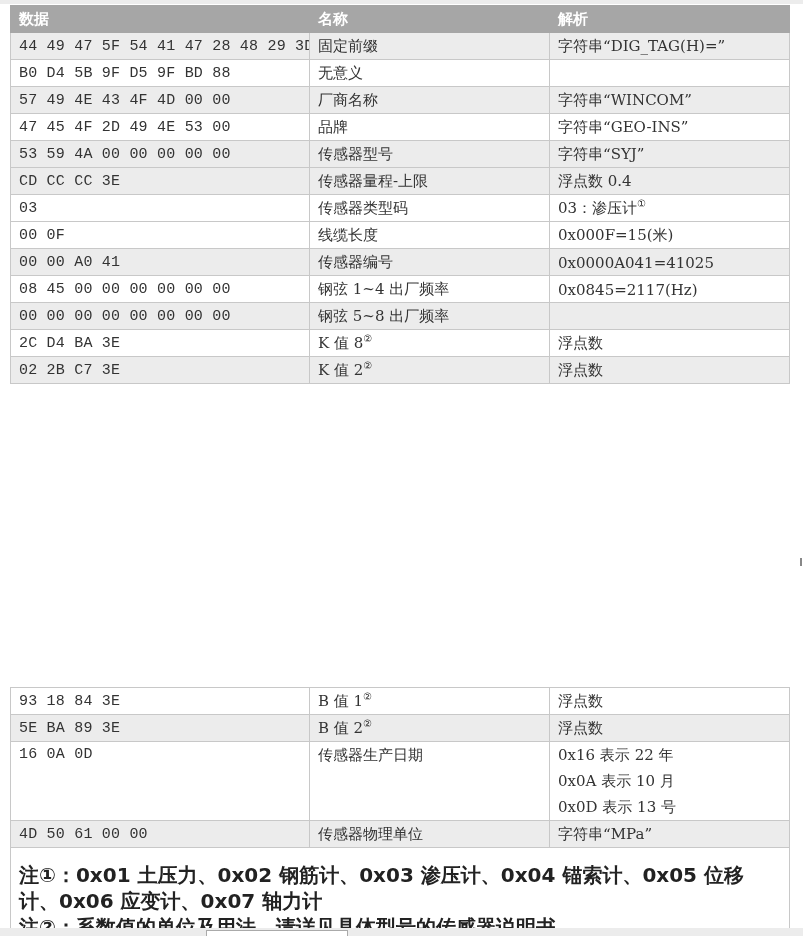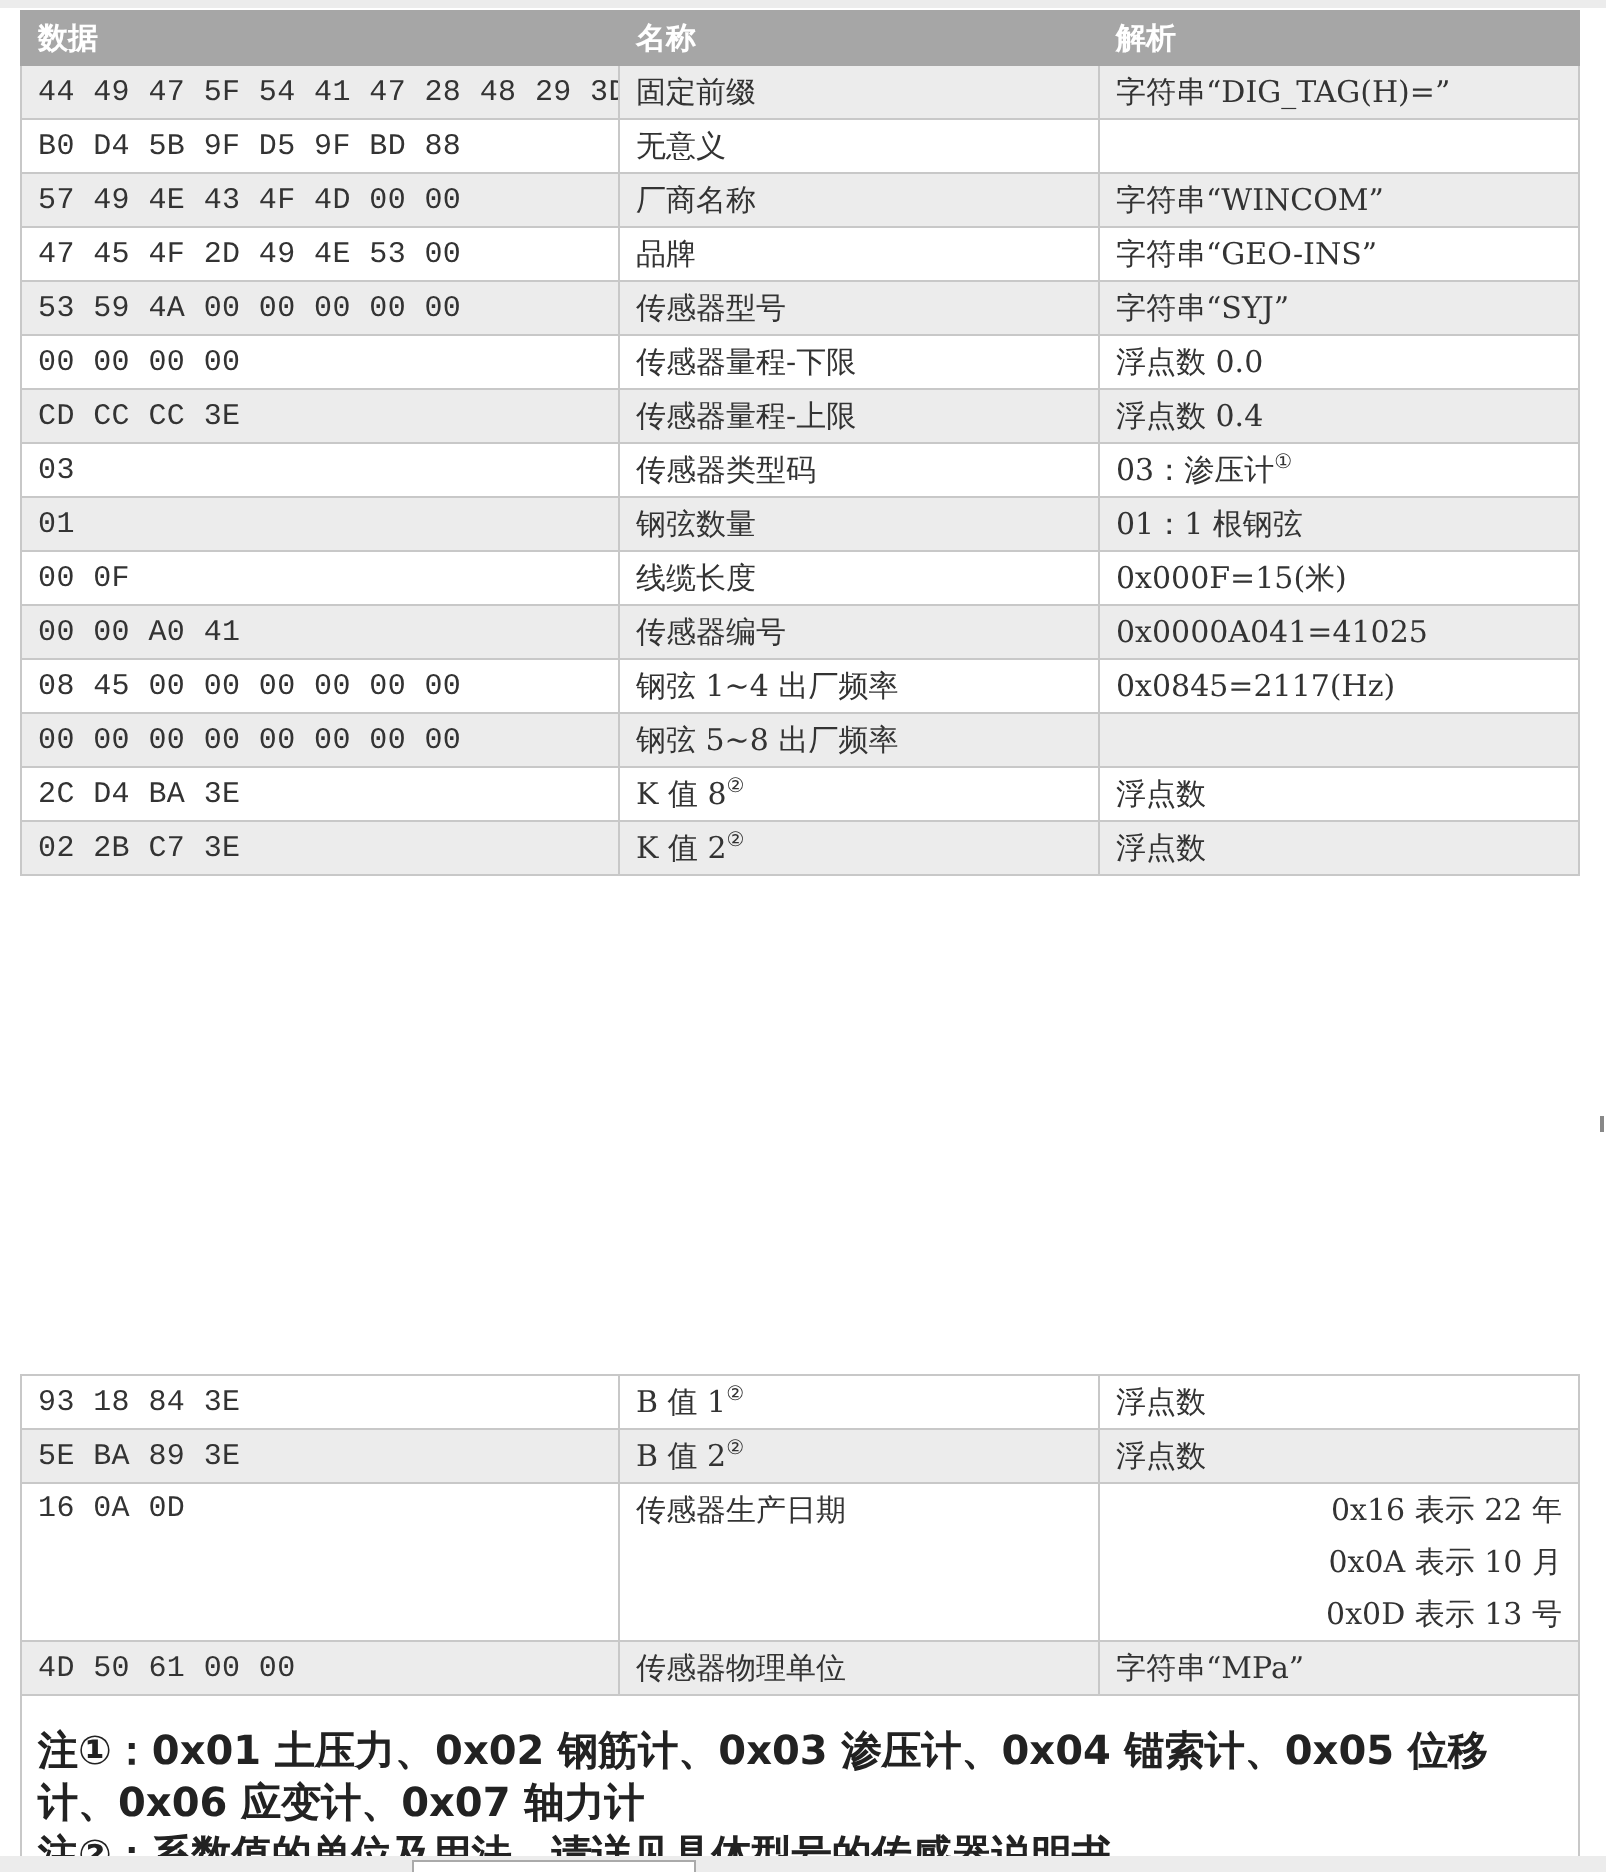--- a/index.html
+++ b/index.html
@@ -8,21 +8,21 @@
   .topbar { position:absolute; left:0; top:0; width:803px; height:4px; background:#ececec; }
   table { border-collapse:collapse; position:absolute; left:10px; width:779px; table-layout:fixed; }
   td, th { border:1px solid #c8c8c8; padding:0 8px; font-size:15px; height:26px; text-align:left; vertical-align:middle; white-space:nowrap; overflow:hidden; }
   th { background:#a6a6a6; color:#ffffff; font-family:Liberation Sans, sans-serif; font-weight:bold; font-size:15px; border-color:#a6a6a6; height:26px; }
   tr.alt td { background:#ececec;margin-top:28px; }
   td.mono { font-family:"Liberation Mono","DejaVu Sans Mono",monospace; font-size:15px; letter-spacing:0.2px; }
   col.c1 { width:299px; } col.c2 { width:240px; } col.c3 { width:240px; }
   #t1 { top:5px; }
   #t2 { top:687px; }
   sup { font-size:10px; }
-  .multi div { height:26px; line-height:26px;text-align:right; }
+  .multi div { height:26px; line-height:26px; }
   td.notes { white-space:normal; font-family:"DejaVu Sans","Liberation Sans",sans-serif; font-weight:bold; font-size:20px; line-height:26px; padding:14px 8px; color:#222; }
   .scroll-marker { position:absolute; left:800px; top:558px; width:2px; height:8px; background:#888; }
   .bottombar { position:absolute; left:0; top:928px; width:803px; height:8px; background:#ececec; }
   .bottom-input { position:absolute; left:206px; top:930px; width:140px; height:6px; background:#fff; border:1px solid #aaa; border-bottom:none; }
 </style>
 </head>
 <body>
 
 <div class="topbar"></div>
 
@@ -58,39 +58,29 @@
       <tr>
         <td class="mono">47 45 4F 2D 49 4E 53 00</td>
         <td><span>品牌</span><sup></sup></td>
         <td><span>字符串“GEO-INS”</span><sup></sup></td>
       </tr>
       <tr class="alt">
         <td class="mono">53 59 4A 00 00 00 00 00</td>
         <td><span>传感器型号</span><sup></sup></td>
         <td><span>字符串“SYJ”</span><sup></sup></td>
       </tr>
-      <tr>
-        <td class="mono">00 00 00 00</td>
-        <td><span>传感器量程-下限</span><sup></sup></td>
-        <td><span>浮点数 0.0</span><sup></sup></td>
-      </tr>
       <tr class="alt">
         <td class="mono">CD CC CC 3E</td>
         <td><span>传感器量程-上限</span><sup></sup></td>
         <td><span>浮点数 0.4</span><sup></sup></td>
       </tr>
       <tr>
         <td class="mono">03</td>
         <td><span>传感器类型码</span><sup></sup></td>
         <td><span>03：渗压计</span><sup>①</sup></td>
-      </tr>
-      <tr class="alt">
-        <td class="mono">01</td>
-        <td><span>钢弦数量</span><sup></sup></td>
-        <td><span>01：1 根钢弦</span><sup></sup></td>
       </tr>
       <tr>
         <td class="mono">00 0F</td>
         <td><span>线缆长度</span><sup></sup></td>
         <td><span>0x000F=15(米)</span><sup></sup></td>
       </tr>
       <tr class="alt">
         <td class="mono">00 00 A0 41</td>
         <td><span>传感器编号</span><sup></sup></td>
         <td><span>0x0000A041=41025</span><sup></sup></td>

